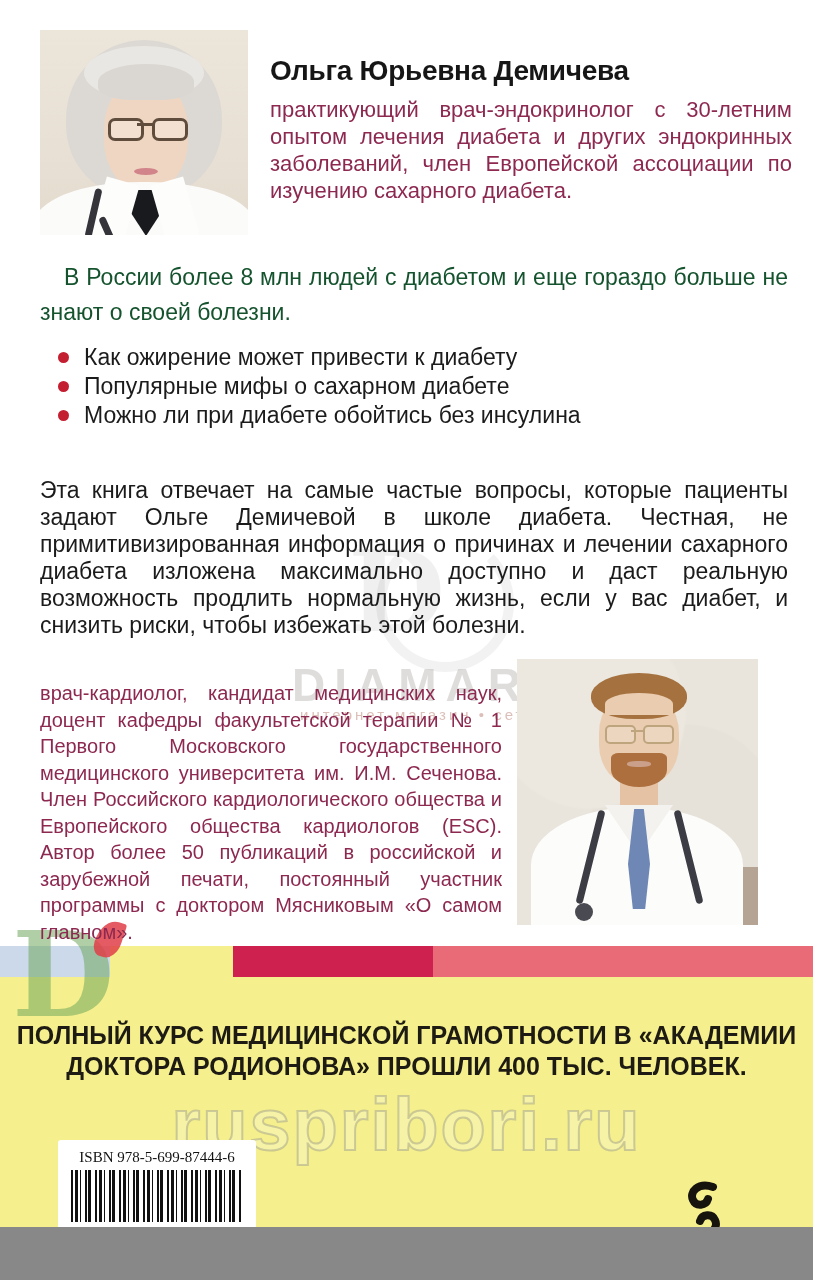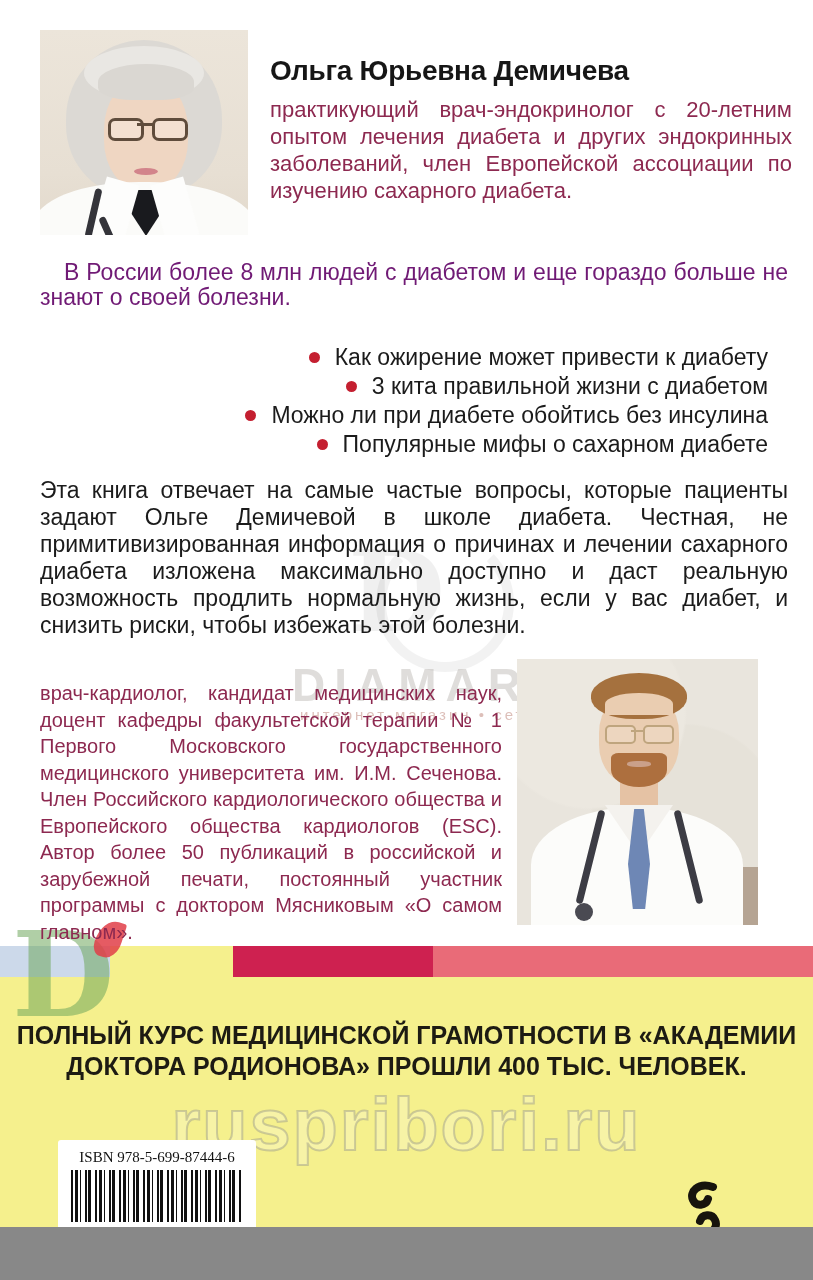--- a/index.html
+++ b/index.html
@@ -37,25 +37,25 @@
     background:#34343a;border-radius:4px;transform:rotate(13deg);}
   .olga-steth2{position:absolute;left:64px;top:186px;width:7px;height:30px;
     background:#34343a;border-radius:4px;transform:rotate(-24deg);}
 
   .olga-text{position:absolute;left:270px;top:55px;width:522px;z-index:3;}
   .author-name{font-size:28px;font-weight:700;color:#161616;letter-spacing:-.3px;}
   .olga-bio{margin-top:9px;font-size:22px;line-height:27px;color:#8d2950;text-align:justify;}
 
   
   .intro{position:absolute;left:40px;top:260px;width:748px;z-index:3;
-    font-size:23px;line-height:25px;text-align:justify;text-indent:24px;color:#701a75;}
+    font-size:23px;line-height:35px;text-align:justify;text-indent:24px;color:#14532d;}
 
   
   .bullets{position:absolute;left:58px;top:343px;width:710px;z-index:3;}
-  .bullet-row{display:flex;align-items:center;height:29px;justify-content:flex-end;}
+  .bullet-row{display:flex;align-items:center;height:29px;}
   .bullet-dot{width:11px;height:11px;border-radius:50%;background:#c41f30;
     margin-right:15px;flex:0 0 auto;}
   .bullet-label{font-size:23px;color:#1b1b1b;white-space:nowrap;}
 
   
   .description{position:absolute;left:40px;top:477px;width:748px;z-index:3;
     font-size:23px;line-height:27px;text-align:justify;color:#1b1b1b;}
 
   
   .rodionov{position:absolute;left:40px;top:664px;width:748px;z-index:3;}
@@ -156,41 +156,37 @@
     <div class="olga-steth"></div>
     <div class="olga-steth2"></div>
     <div class="olga-glass l"></div>
     <div class="olga-glass r"></div>
     <div class="olga-bridge"></div>
     <div class="olga-mouth"></div>
   </div>
 
   <div class="olga-text">
     <div class="author-name">Ольга Юрьевна Демичева</div>
-    <div class="olga-bio">практикующий врач-эндокринолог с 20-летним опытом лечения диабета и других эндокринных заболеваний, член Европейской ассоциации по изучению сахарного диабета.</div>
+    <div class="olga-bio">практикующий врач-эндокринолог с 30-летним опытом лечения диабета и других эндокринных заболеваний, член Европейской ассоциации по изучению сахарного диабета.</div>
   </div>
 
   <div class="intro">В России более 8 млн людей с диабетом и еще гораздо больше не знают о своей болезни.</div>
 
   <div class="bullets">
     <div class="bullet-row">
       <span class="bullet-dot"></span>
       <span class="bullet-label">Как ожирение может привести к диабету</span>
     </div>
     <div class="bullet-row">
       <span class="bullet-dot"></span>
-      <span class="bullet-label">3 кита правильной жизни с диабетом</span>
+      <span class="bullet-label">Популярные мифы о сахарном диабете</span>
     </div>
     <div class="bullet-row">
       <span class="bullet-dot"></span>
       <span class="bullet-label">Можно ли при диабете обойтись без инсулина</span>
-    </div>
-    <div class="bullet-row">
-      <span class="bullet-dot"></span>
-      <span class="bullet-label">Популярные мифы о сахарном диабете</span>
     </div>
   </div>
 
   <div class="description">Эта книга отвечает на самые частые вопросы, которые пациенты задают Ольге Демичевой в школе диабета. Честная, не примитивизированная информация о причинах и лечении сахарного диабета изложена максимально доступно и даст реальную возможность продлить нормальную жизнь, если у вас диабет, и снизить риски, чтобы избежать этой болезни.</div>
 
   <div class="wm-d-circle">
     <div class="ring"></div>
     <div class="dglyph">D</div>
   </div>
 

